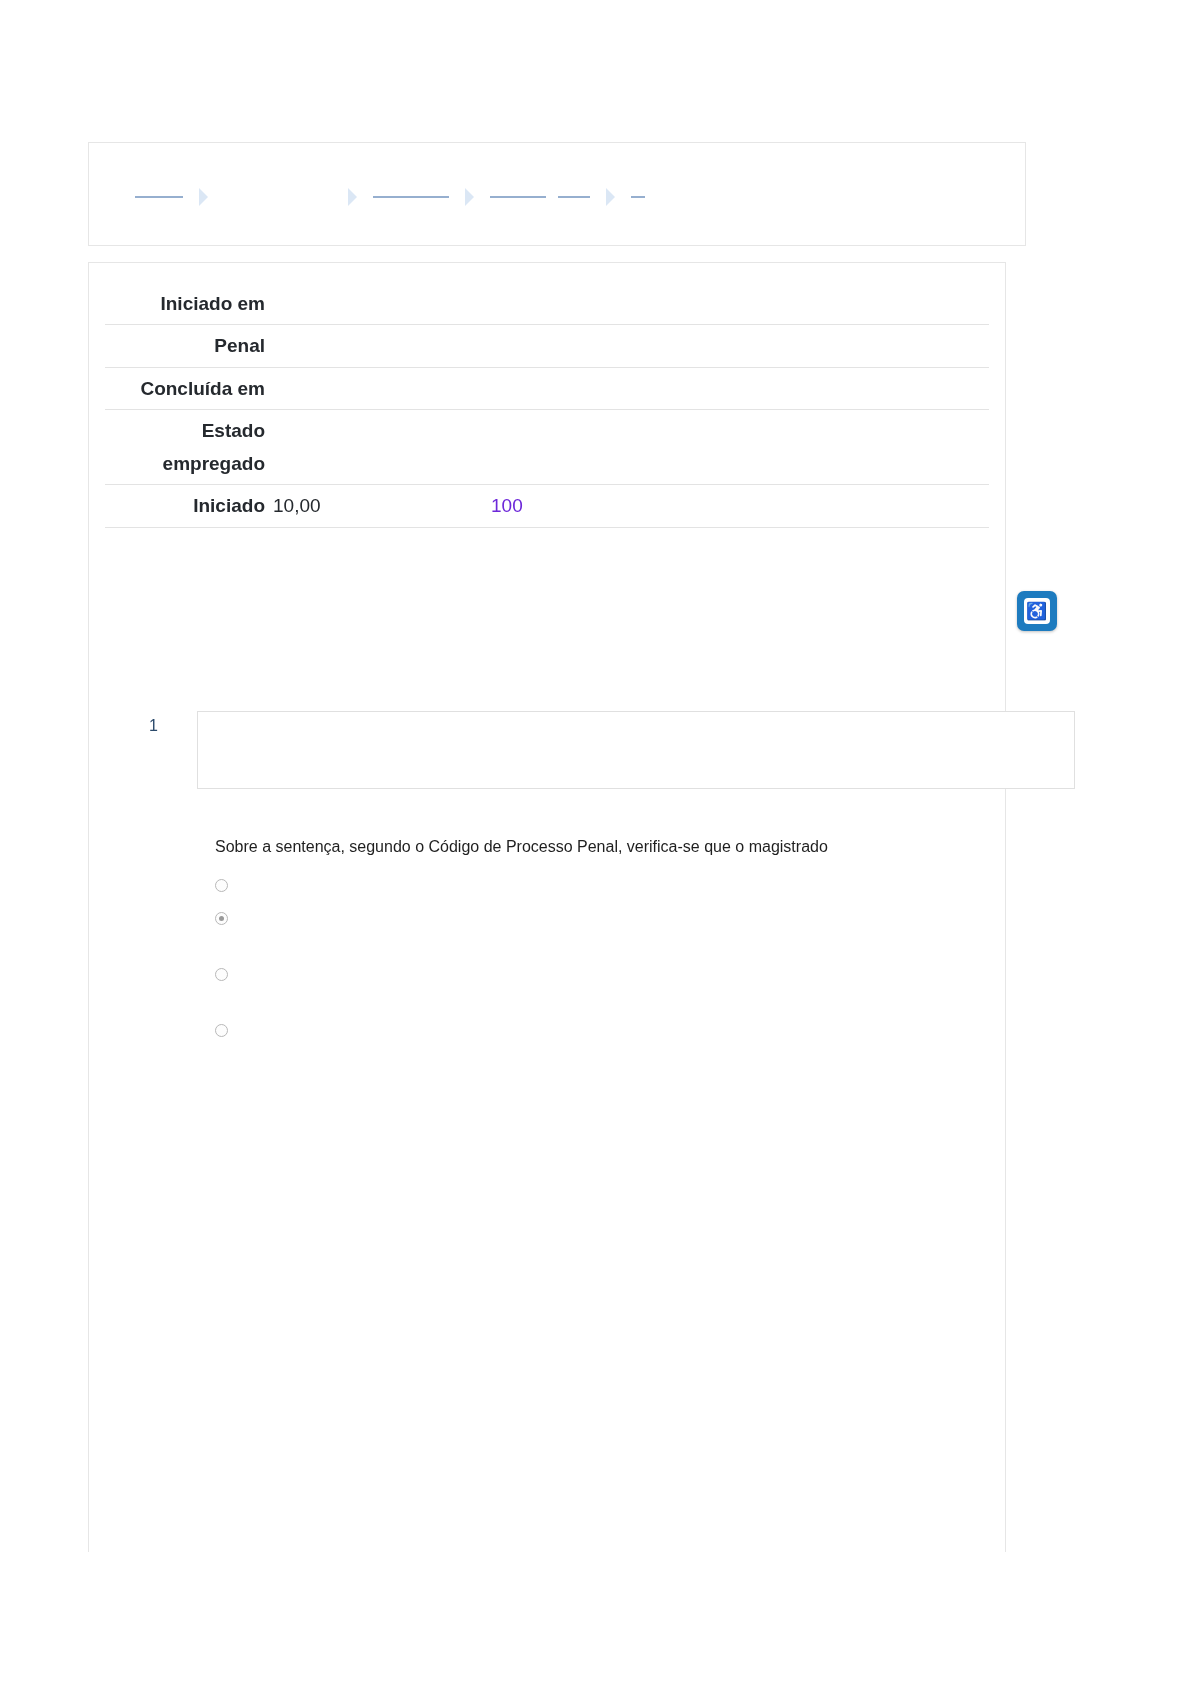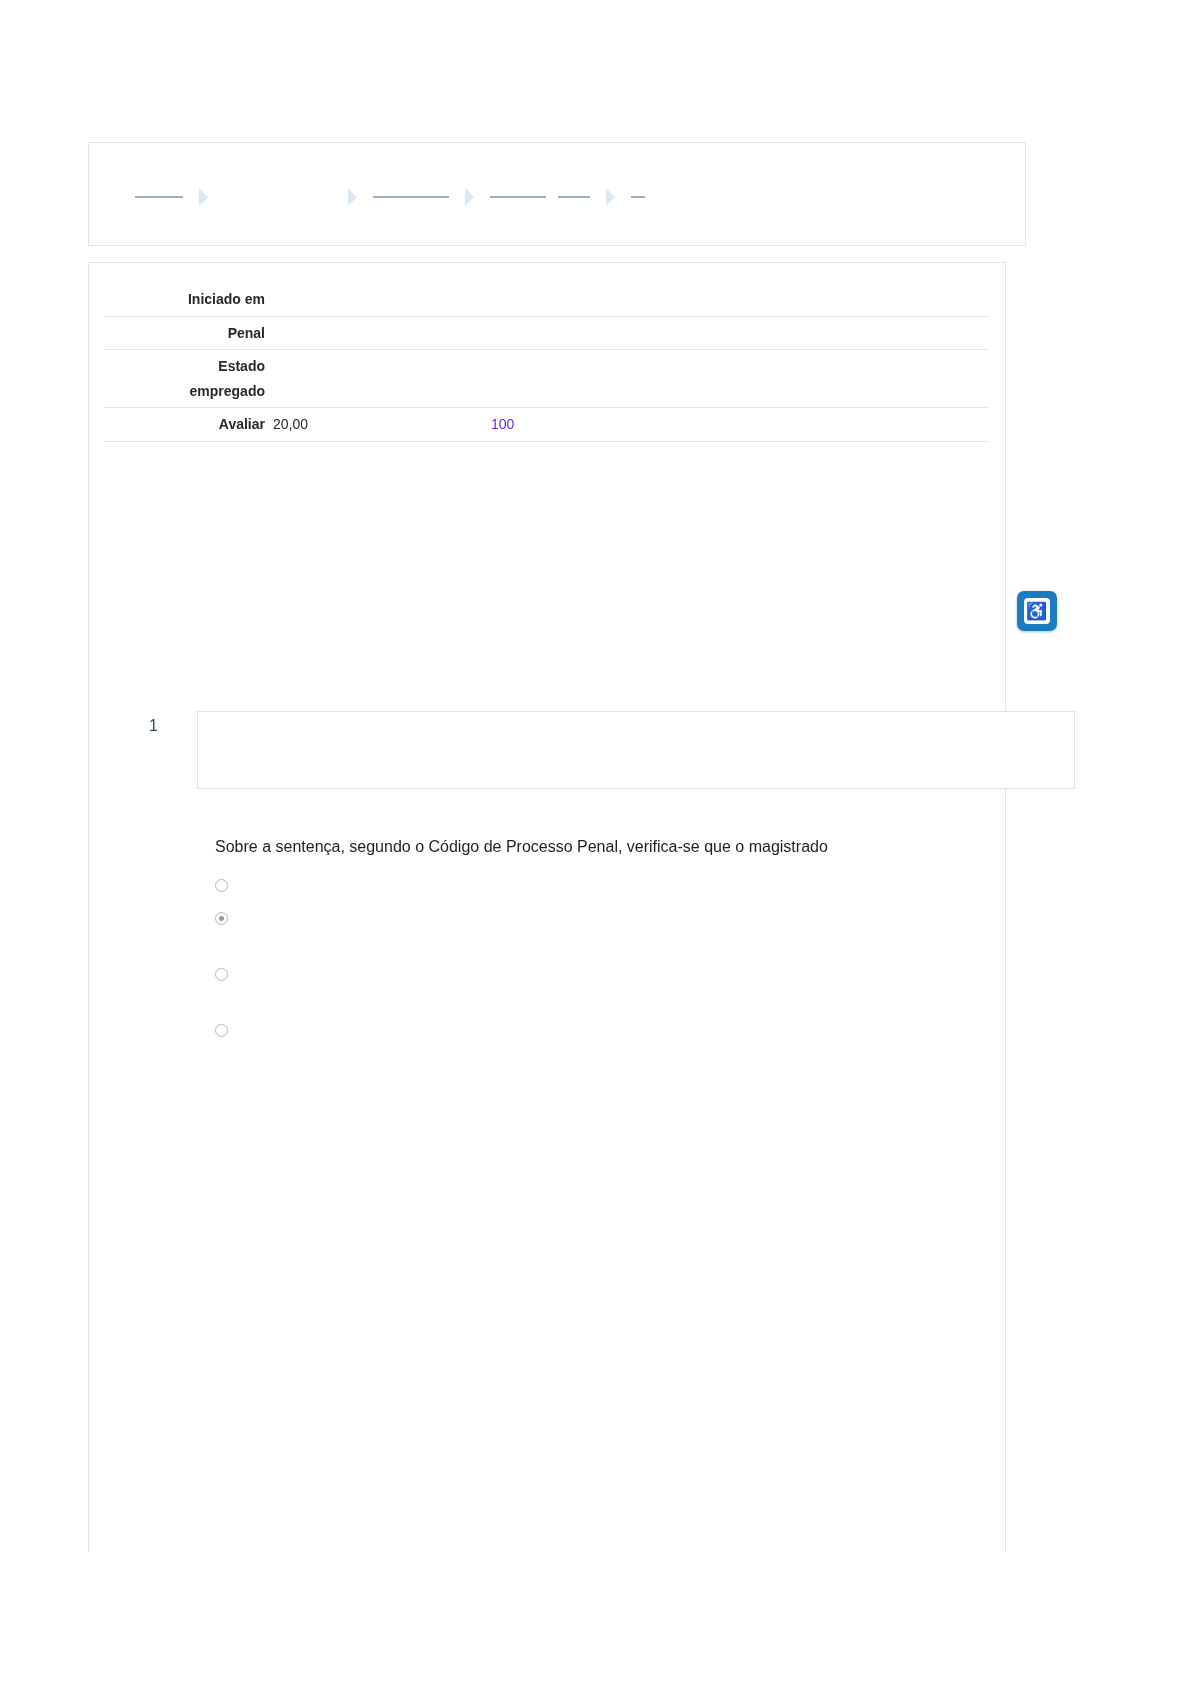--- a/index.html
+++ b/index.html
@@ -70,21 +70,21 @@
     box-sizing: border-box;
   }
 
   
   .summary-table {
     position: absolute;
     left: 16px;
     top: 20px;
     width: 884px;
     border-collapse: collapse;
-    font-size: 14px;
+    font-size: 19px;
   }
   .summary-table tr {
     border-bottom: 1px solid #e3e3e3;
   }
   .summary-table td {
     padding: 4px 8px 4px 0;
     vertical-align: top;
     line-height: 1.75;
   }
   .sum-label {
@@ -225,28 +225,33 @@
       <td class="sum-label">Iniciado em</td>
       <td class="sum-val"></td>
       <td class="sum-val2"></td>
     </tr>
     <tr>
       <td class="sum-label">Penal</td>
       <td class="sum-val"></td>
       <td class="sum-val2"></td>
     </tr>
     <tr>
+      <td class="sum-label">Concluída em</td>
+      <td class="sum-val"></td>
+      <td class="sum-val2"></td>
+    </tr>
+    <tr>
       <td class="sum-label">Estado
 empregado</td>
       <td class="sum-val"></td>
       <td class="sum-val2"></td>
     </tr>
     <tr>
-      <td class="sum-label">Avaliar</td>
-      <td class="sum-val">20,00</td>
+      <td class="sum-label">Iniciado</td>
+      <td class="sum-val">10,00</td>
       <td class="sum-val2">100</td>
     </tr>
   </tbody>
     </table>
 
   <div class="qbox"></div>
   <div class="qnum">1</div>
 
   <div class="question-text">Sobre a sentença, segundo o Código de Processo Penal, verifica-se que o magistrado</div>
 

